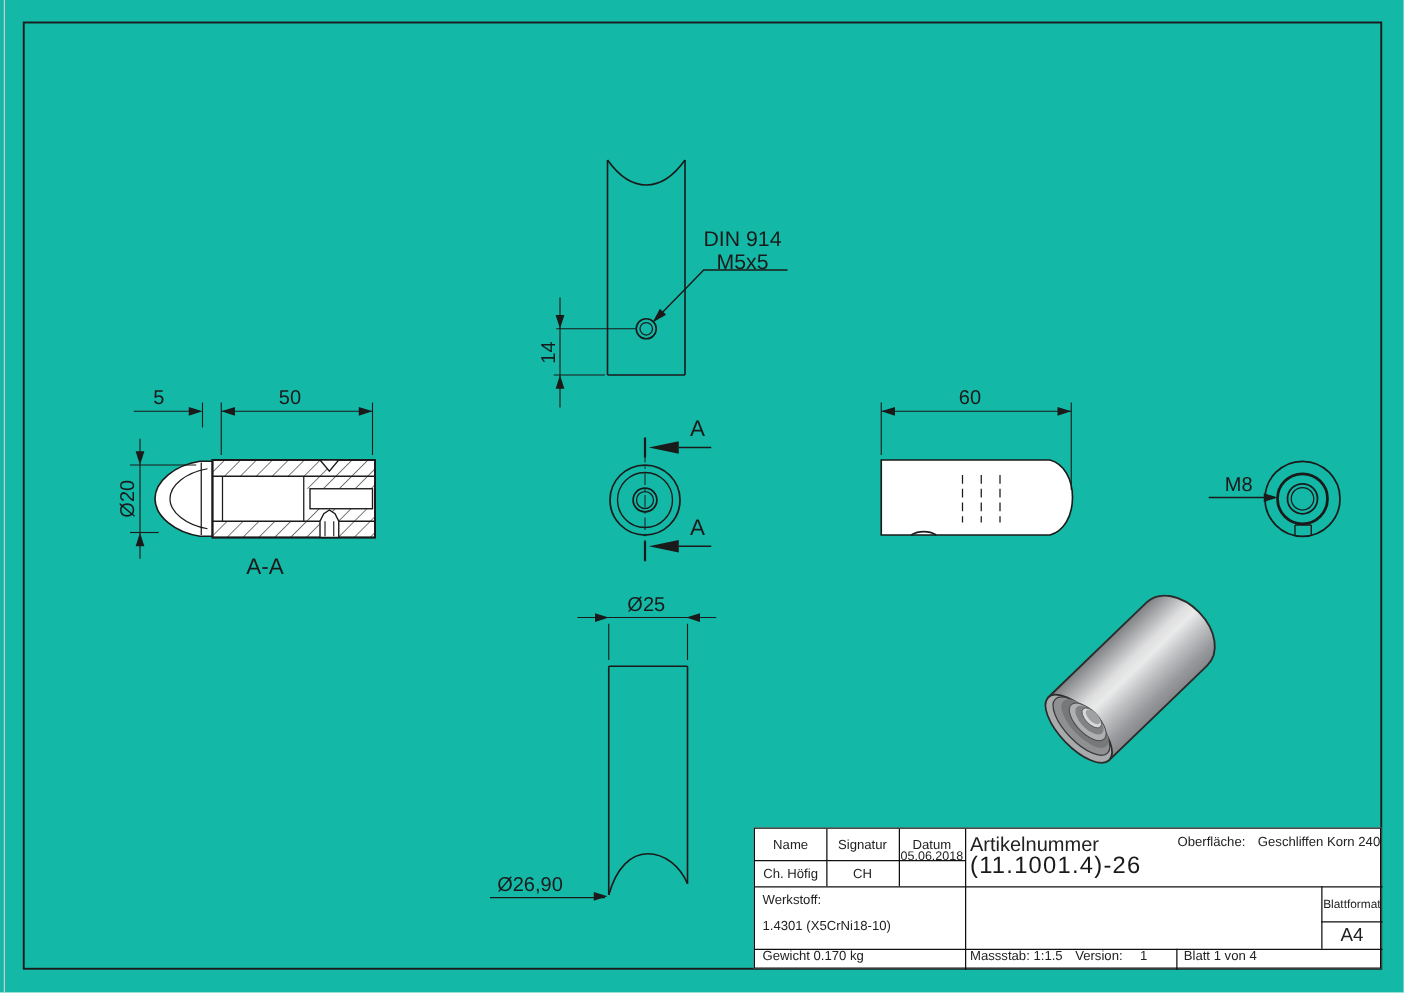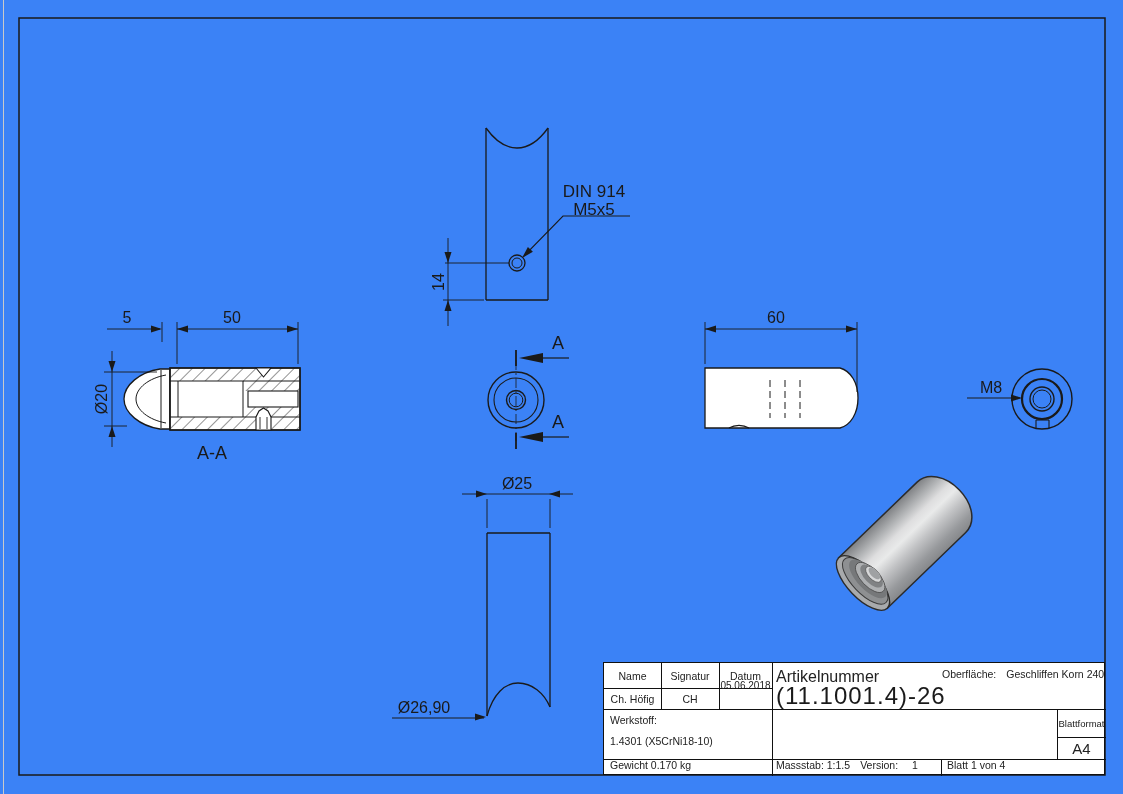--- a/index.html
+++ b/index.html
@@ -1,28 +1,28 @@
 <!DOCTYPE html>
 <html><head>
 <meta charset="utf-8">
 <style>
   html,body{margin:0;padding:0;background:#ffffff;}
-  #page{position:relative;width:1123px;height:794px;background:#3b82f6;overflow:hidden;
+  #page{position:relative;width:1123px;height:794px;background:#14b8a6;overflow:hidden;
         font-family:"Liberation Sans",sans-serif;color:#111;}
   #edge-artifact{position:absolute;left:3px;top:0;width:1px;height:794px;background:#c9c9c9;}
   #draw-svg{position:absolute;left:0;top:0;}
   
   #titleblock{position:absolute;left:603px;top:662px;width:502px;height:113px;
               border:1.5px solid #111;box-sizing:border-box;background:#fff;font-size:10.5px;}
   .tb-vline{position:absolute;width:1px;background:#111;}
   .tb-hline{position:absolute;height:1px;background:#111;}
   .tb-cell{position:absolute;display:flex;align-items:center;justify-content:center;
            white-space:nowrap;color:#222;}
   .tb-left{position:absolute;white-space:nowrap;color:#222;}
-  .tb-artnum{position:absolute;font-size:24px;letter-spacing:1px;color:#1a1a1a;}
+  .tb-artnum{position:absolute;font-size:19px;letter-spacing:1px;color:#1a1a1a;}
   .tb-a4{font-size:15px;}
   .tb-row{position:absolute;display:flex;white-space:nowrap;color:#222;}
 </style>
 </head>
 <body>
 
 <div id="page">
   <div id="edge-artifact"></div>
 
   <svg id="draw-svg" width="1123" height="794" viewBox="0 0 1123 794">

